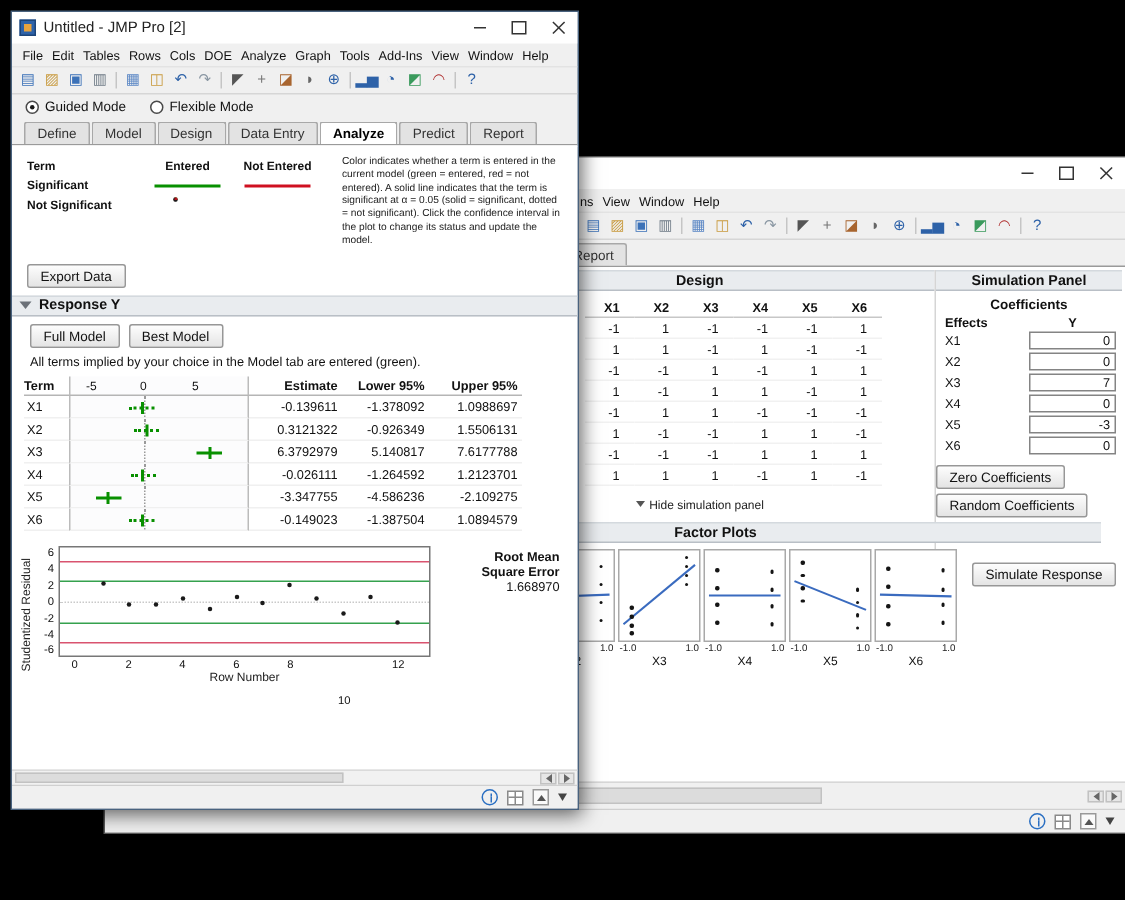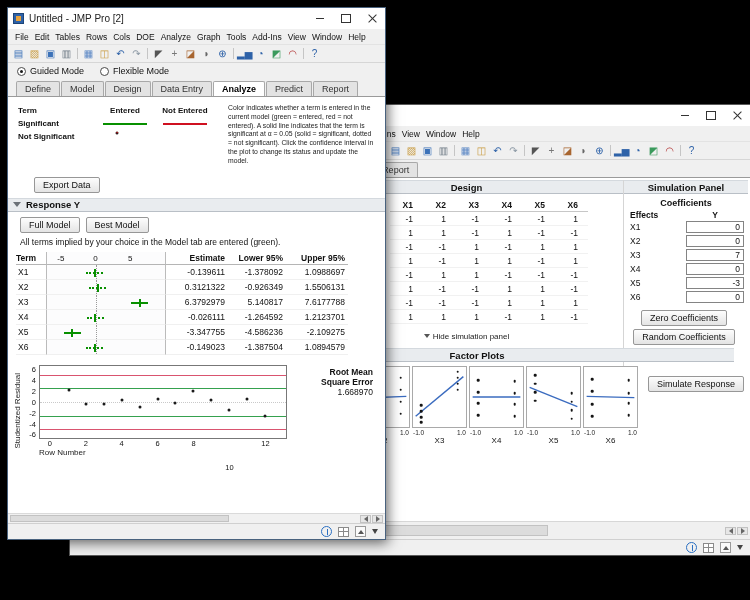--- a/index.html
+++ b/index.html
@@ -81,21 +81,21 @@
   
   .fw-content { flex:1; background:#fff; overflow:hidden; display:flex; flex-direction:column; border-top:1px solid #fff; }
   .legend-row { display:flex; padding:6px 8px 4px 10px; gap:10px; flex:none; }
   .legend-grid { display:grid; grid-template-columns:80px 54px 66px; grid-auto-rows:13px; align-items:center; }
   .lg-label { font-size:8px; font-weight:bold; }
   .lg-head  { font-size:8px; font-weight:bold; text-align:center; }
   .lg-line  { height:0; border-top:2px solid var(--c-entered); width:44px; justify-self:center; }
   .lg-line.red { border-top-color:var(--c-not-entered); }
   .lg-line.dot { border-top-style:dotted; }
   .legend-note { font-size:6.8px; line-height:1.3; color:#222; width:196px; margin-left:auto; }
-  .export-row { padding:4px 0 5px 26px; flex:none; }
+  .export-row { padding:4px 0 5px 10px; flex:none; }
 
   .model-btns { display:flex; gap:6px; padding:5px 0 3px 12px; flex:none; }
   .sec-note { font-size:8.5px; padding:1px 0 3px 12px; color:#111; flex:none; }
 
   .term-table { display:grid; grid-template-columns:30px 120px 62px 58px 62px; margin:2px 4px 4px 8px;
                 font-size:8.5px; flex:none; }
   .tt-h { font-weight:bold; height:13px; line-height:13px; border-bottom:1px solid #b5b5b5; }
   .tt-h.num { text-align:right; padding-right:3px; }
   .tt-axis { position:relative; border-left:1px solid #bbb; border-right:1px solid #bbb; background:#fcfcfd; }
   .axis-tick { position:absolute; top:0; transform:translateX(-50%); font-size:8px; font-weight:normal; }
@@ -115,42 +115,42 @@
   .ytick { position:absolute; right:3px; transform:translateY(-50%); }
   .resid-main { width:248px; }
   #resid-plot { position:relative; width:248px; height:74px; border:1px solid #777; background:#fff; }
   .hline { position:absolute; left:0; right:0; height:0; }
   .hline.red   { border-top:1.5px solid var(--c-limit-red); }
   .hline.green { border-top:1.5px solid var(--c-limit-green); }
   .hline.zero  { border-top:1px dotted #c9c9c9; }
   .dot { position:absolute; width:3px; height:3px; background:#1a1a1a; border-radius:50%; transform:translate(-1.5px,-1.5px); }
   .resid-xticks { position:relative; height:9px; font-size:7.5px; }
   .xtick { position:absolute; top:0; transform:translateX(-50%); }
-  .xlab { text-align:left; font-size:8px; color:#222; }
+  .xlab { text-align:center; font-size:8px; color:#222; }
   .rmse { margin-left:8px; width:78px; text-align:right; font-size:8.5px; padding-top:2px; }
   .rmse .b { font-weight:bold; }
   .resid-note { font-size:8px; line-height:1.3; padding:4px 14px 4px 10px; flex:none; }
 
   
   .bw-content { position:relative; flex:1; background:#fff; overflow:hidden; }
   .panel-band { height:14px; background:#e9ecef; border-top:1px solid #d4d9de; border-bottom:1px solid #b9bfc6;
                 display:flex; align-items:center; justify-content:center; font-weight:bold; font-size:9.5px; }
   #design-sec { position:absolute; left:240px; top:2px; width:313px; }
   #design-grid { display:grid; grid-template-columns:repeat(6,33px); margin:4px 0 0 80px; font-size:8.5px; }
   .dg-cell { height:14px; line-height:14px; text-align:right; padding-right:10px; border-bottom:1px solid #f1f1f1; }
   .dg-head { font-weight:bold; border-bottom:1px solid #c7c7c7; }
   #sim-panel { position:absolute; left:553px; top:2px; width:125px; border-left:1px solid #d5d5d5; padding-bottom:4px; }
   .coef-title { text-align:center; font-weight:bold; font-size:9px; margin-top:4px; }
   .cf-head { display:grid; grid-template-columns:1fr 58px; padding:2px 4px 0 6px; font-size:8.5px; font-weight:bold; }
   .cf-head .y { text-align:center; }
   .cf-row { display:grid; grid-template-columns:1fr 58px; align-items:center; padding:0 4px 0 6px; height:14px; }
   .cf-label { font-size:8.5px; }
   .cf-input { height:12px; line-height:11px; background:#fff; border:1px solid #848484; font-size:8.5px;
               text-align:right; padding-right:3px; }
-  .sp-btns { margin-top:6px; padding-right:4px; display:flex; flex-direction:column; align-items:center; gap:3px; }
+  .sp-btns { margin-top:6px; padding-right:4px; display:flex; flex-direction:column; align-items:flex-start; gap:3px; }
   .sp-dist { display:flex; align-items:center; gap:4px; font-weight:bold; font-size:9px; margin:8px 0 0 4px; }
   .sp-sim { margin-top:10px; padding-right:4px; text-align:right; }
   #hide-link { position:absolute; left:240px; top:154px; width:313px; text-align:center; font-size:8px; color:#222; }
   .tri-sm-down { display:inline-block; width:0; height:0; border-left:3.5px solid transparent; border-right:3.5px solid transparent;
                  border-top:4.5px solid #555; margin-right:3px; vertical-align:1px; }
   #factor-sec { position:absolute; left:150px; top:170px; right:16px; }
   #factor-panels { display:flex; gap:2px; padding:4px 0 0 78px; }
   .fp-wrap { width:55px; }
   .fp-box { width:55px; height:62px; border:1px solid #a9a9a9; background:#fff; position:relative; }
   .fp-box svg { position:absolute; left:0; top:0; width:100%; height:100%; }

